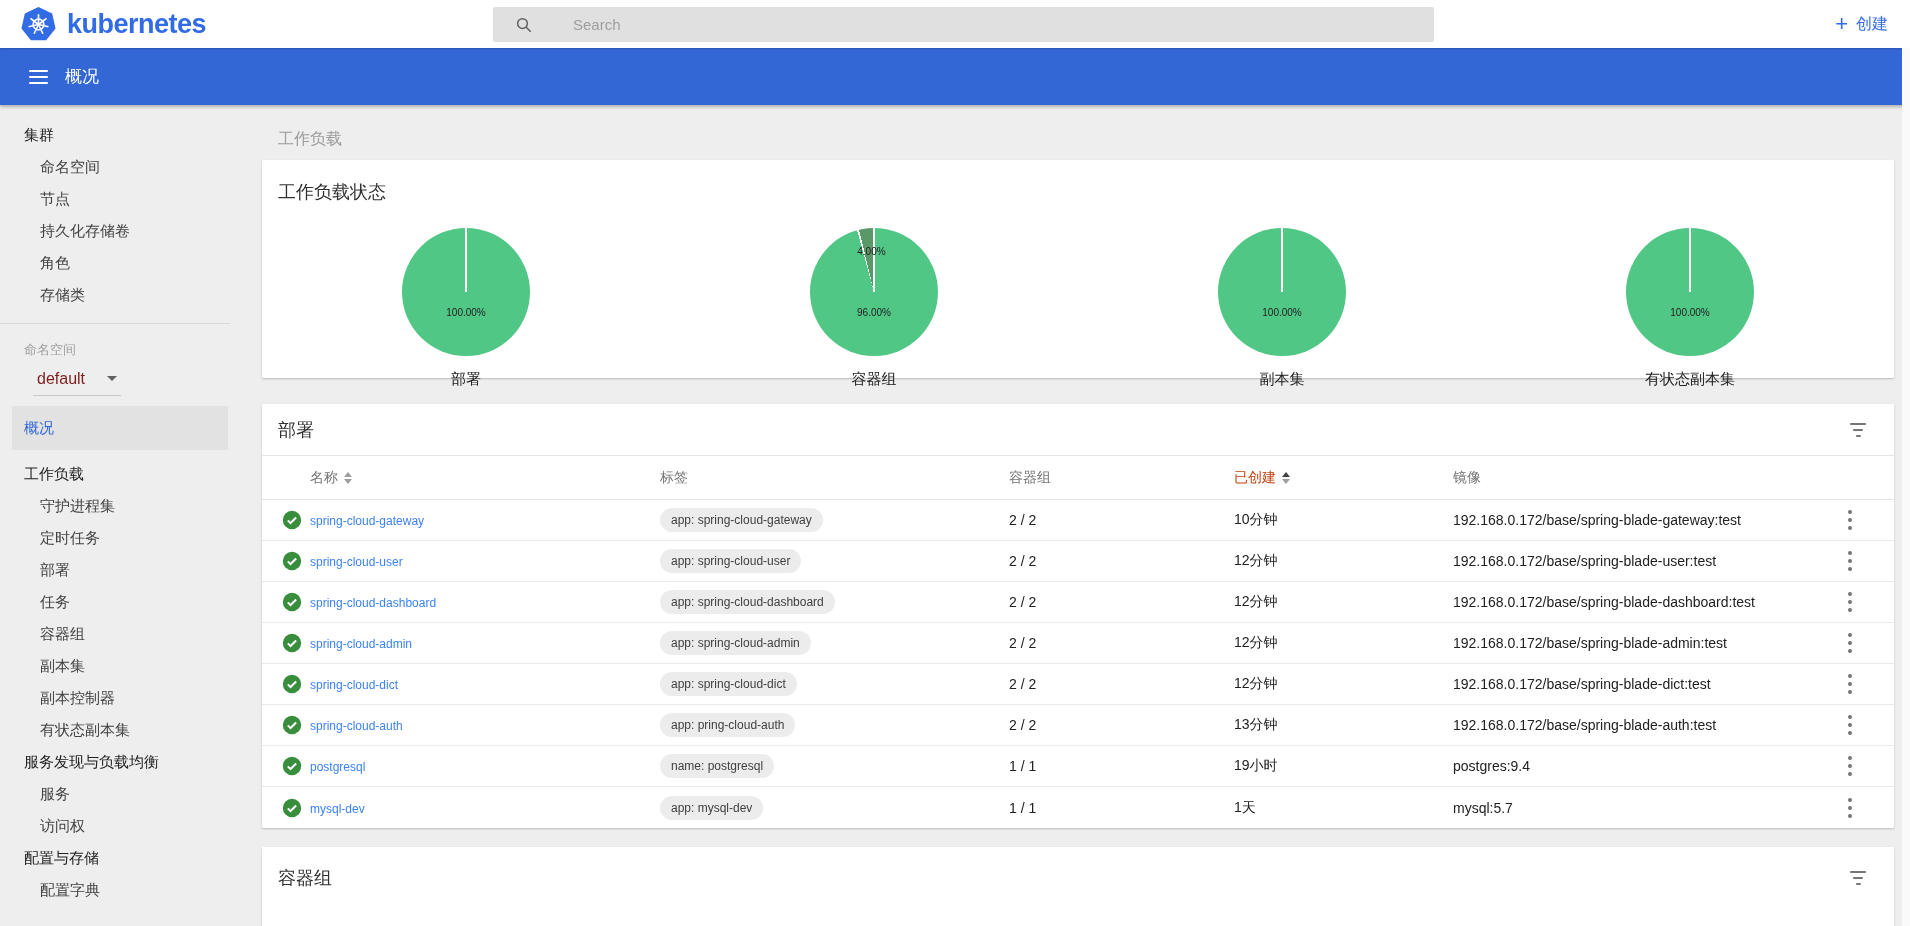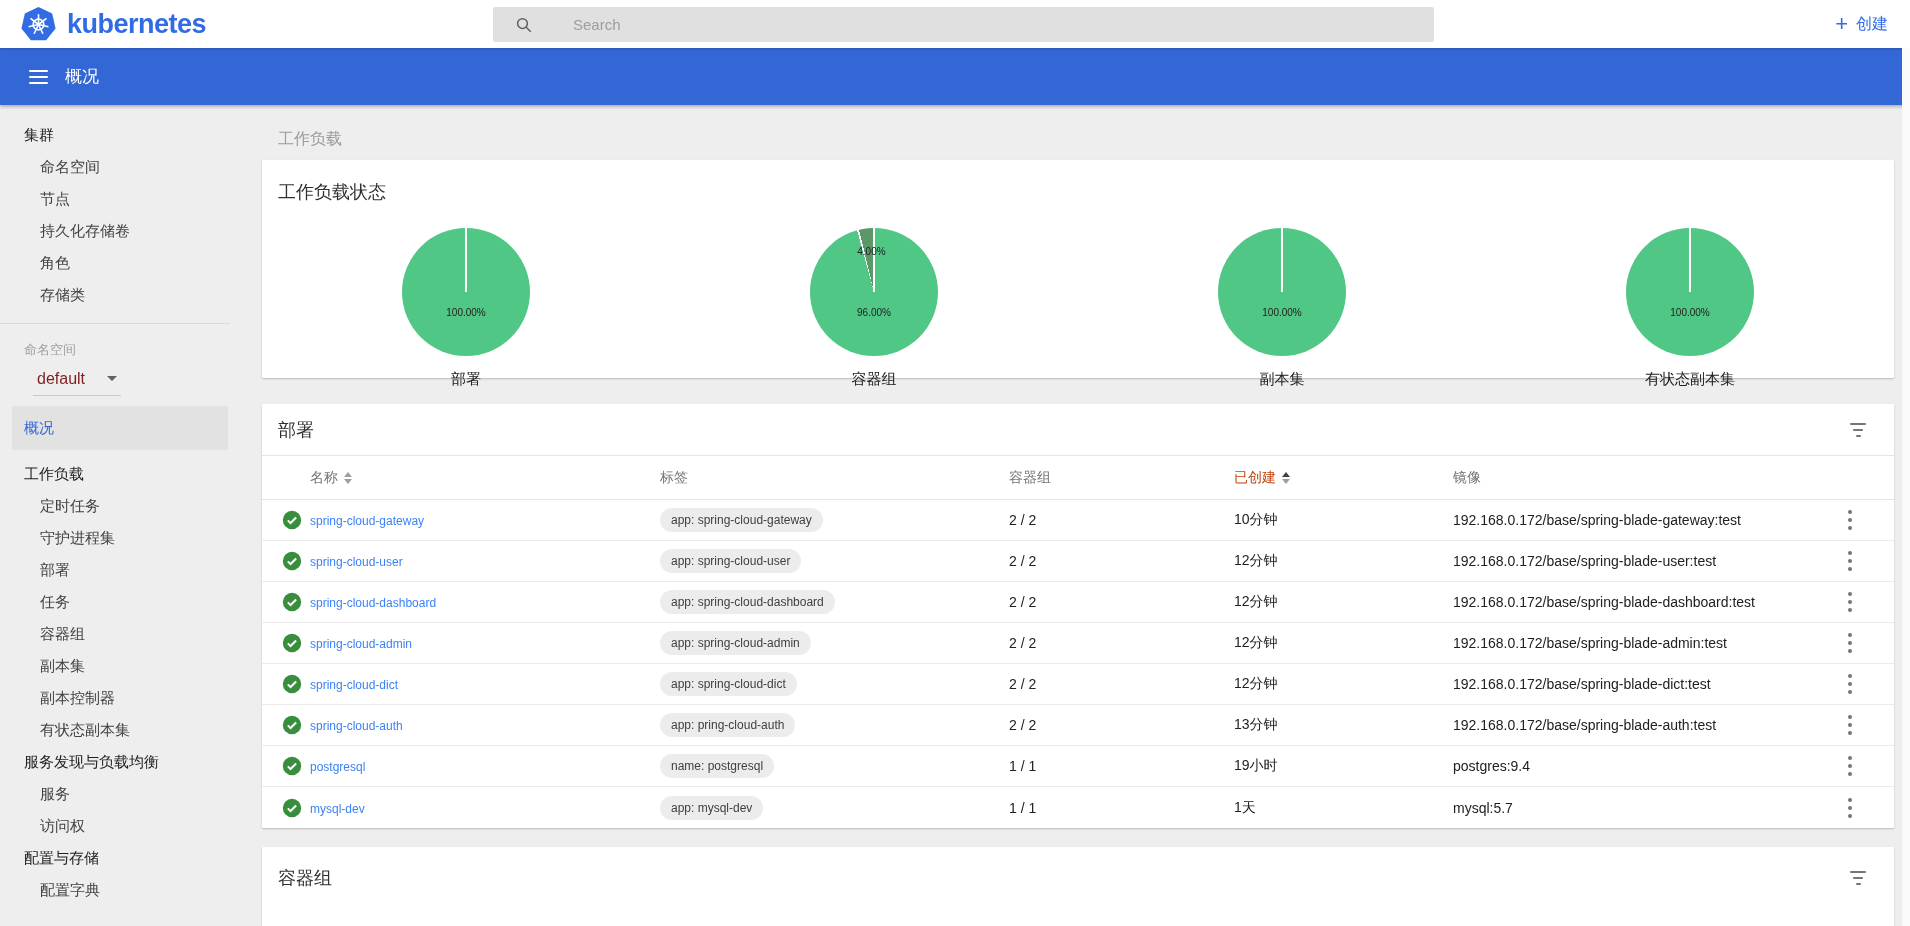--- a/index.html
+++ b/index.html
@@ -141,22 +141,22 @@
       <div class="side-item">角色</div>
       <div class="side-item">存储类</div>
       <div class="side-divider"></div>
       <div class="side-label">命名空间</div>
       <div class="side-select">
         <span class="sel-text">default</span>
         <span class="caret"></span>
       </div>
       <div class="side-selected">概况</div>
       <div class="side-section">工作负载</div>
+      <div class="side-item">守护进程集</div>
       <div class="side-item">定时任务</div>
-      <div class="side-item">守护进程集</div>
       <div class="side-item">部署</div>
       <div class="side-item">任务</div>
       <div class="side-item">容器组</div>
       <div class="side-item">副本集</div>
       <div class="side-item">副本控制器</div>
       <div class="side-item">有状态副本集</div>
       <div class="side-section">服务发现与负载均衡</div>
       <div class="side-item">服务</div>
       <div class="side-item">访问权</div>
       <div class="side-section">配置与存储</div>

